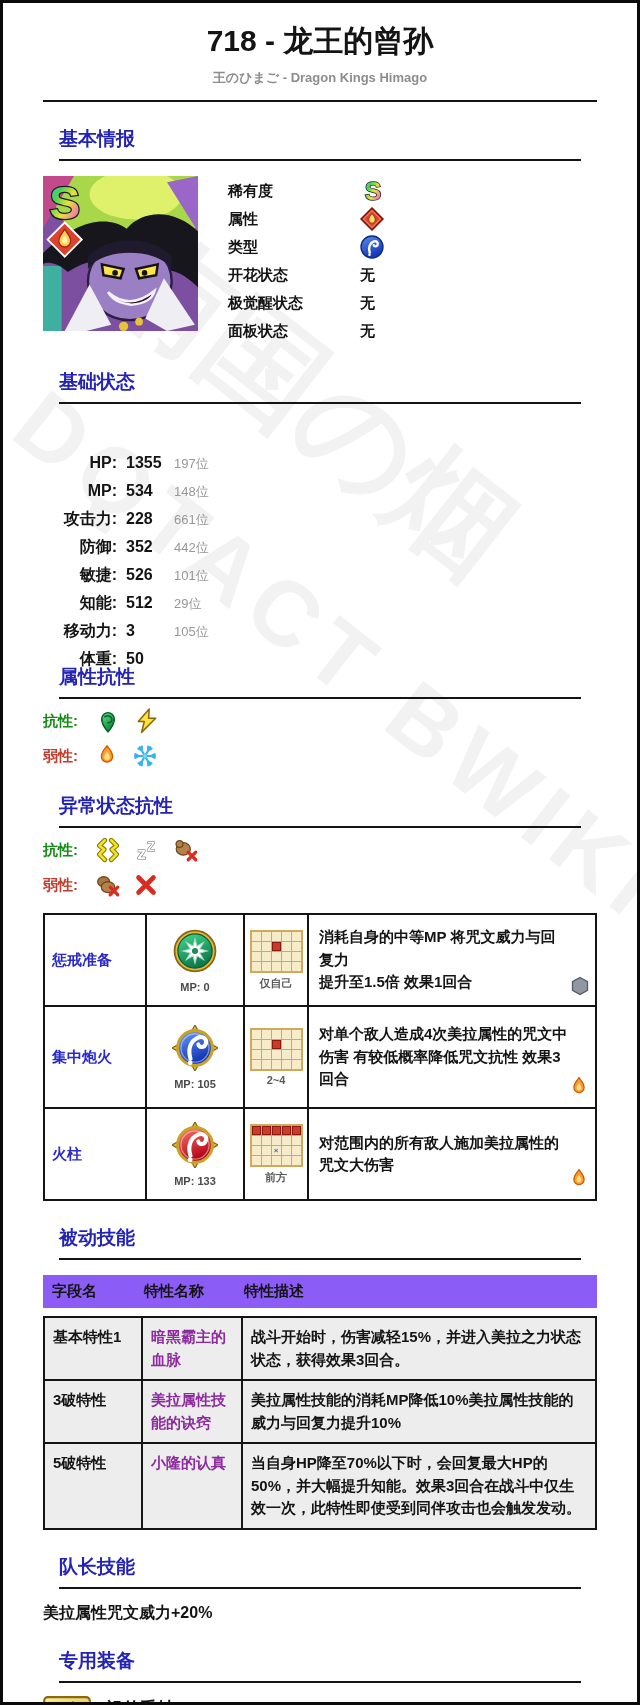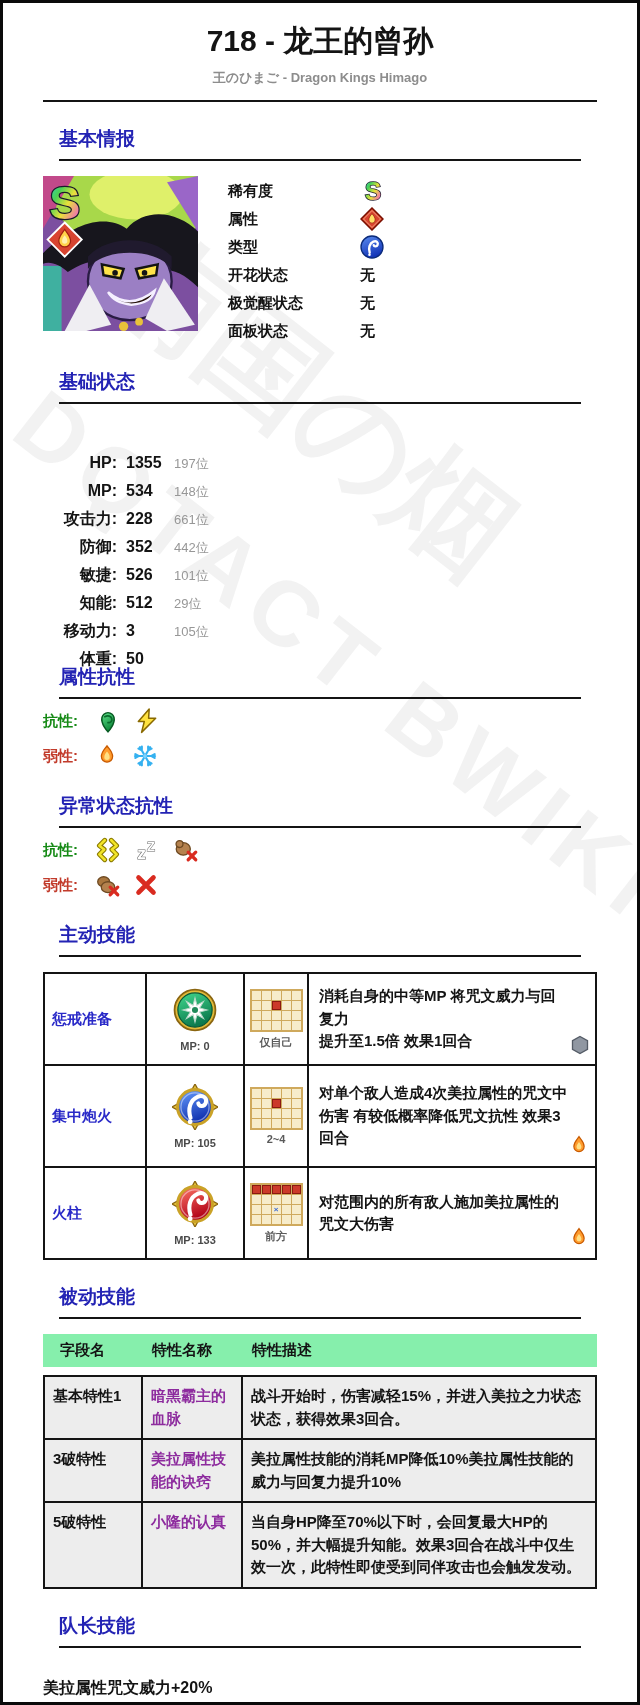--- a/index.html
+++ b/index.html
@@ -43,31 +43,31 @@
   td.sk-iconcell{width:72px;text-align:center;padding:6px 12px;}
   .mp{font-size:11px;color:#4a4a4a;font-weight:bold;margin-top:3px;}
   td.sk-rangecell{width:58px;text-align:center;padding:6px 2px;}
   .range-label{font-size:11px;color:#5a5a5a;font-weight:bold;margin-top:3px;}
   td.sk-desc{padding:8px 26px 8px 10px;font-size:15px;font-weight:600;line-height:1.5;position:relative;white-space:pre-line;}
   .elem-badge{position:absolute;right:5px;bottom:3px;}
   .rgrid{display:grid;grid-template-columns:repeat(5,9px);grid-auto-rows:9px;gap:1px;background:#cfa95c;border:2px solid #cfa95c;width:max-content;margin:0 auto;}
   .rgrid .cell{background:#f7ecca;font-size:8px;line-height:9px;text-align:center;color:#3a6ad4;font-weight:bold;}
   .rgrid .cell.red{background:#cc3a2a;box-shadow:inset 0 0 0 1px #8a1a10;}
 
-  .pass-header{display:flex;background:#86efac;margin-top:15px;padding:7px 8px;font-size:15px;font-weight:bold;}
+  .pass-header{display:flex;background:#8b5cf6;margin-top:15px;padding:7px 0;font-size:15px;font-weight:bold;}
   .ph-field{width:88px;padding-left:9px;flex:none;}
   .ph-trait{width:92px;padding-left:4px;flex:none;}
   .ph-desc{padding-left:8px;}
   table.pass-table{width:100%;border-collapse:collapse;margin-top:8px;}
   table.pass-table td{border:2px solid #141414;background:#ededed;padding:8px;font-size:15px;font-weight:600;line-height:1.5;vertical-align:top;}
   td.pt-field{width:80px;}
   td.pt-trait{width:82px;}
   .trait-link{color:#8d2b9e;font-weight:bold;}
 
-  .leader-text{margin-top:30px;font-size:16px;font-weight:bold;}
+  .leader-text{margin-top:14px;font-size:16px;font-weight:bold;}
 
   .equip-row{display:flex;align-items:flex-start;gap:15px;margin-top:13px;}
   .equip-name{font-size:17px;font-weight:bold;margin-top:1px;}
   .equip-en{font-size:14px;color:#9a9a9a;font-weight:bold;margin-top:5px;}
 </style>
 </head>
 <body>
 
 <div class="page">
   <div class="watermark wm1">南国の烟</div>
@@ -305,21 +305,20 @@
             </svg>
           </span>
           <span class="ic ">
             <svg xmlns="http://www.w3.org/2000/svg" width="24" height="24" viewBox="0 0 24 24">
               <path d="M4.5 4.5 L19.5 19.5 M19.5 4.5 L4.5 19.5" stroke="#d92b20" stroke-width="4.6" stroke-linecap="round"></path>
             </svg>
           </span>
         </span>
     </div>
 
-    <h2 class="sec">主动技能</h2>
     <table class="skills-table">
       <tbody id="skills-body">
           <tr style="height: 92px;">
             <td class="sk-name"><span class="sk-link">惩戒准备</span></td>
             <td class="sk-iconcell"><span class="ic ">
                 <svg xmlns="http://www.w3.org/2000/svg" width="46" height="46" viewBox="0 0 36 36">
                   <defs>
                     <linearGradient id="g3" x1="0" y1="0" x2="0.4" y2="1">
                       <stop offset="0" stop-color="#42d98e"></stop>
                       <stop offset="1" stop-color="#0c7a4e"></stop>

